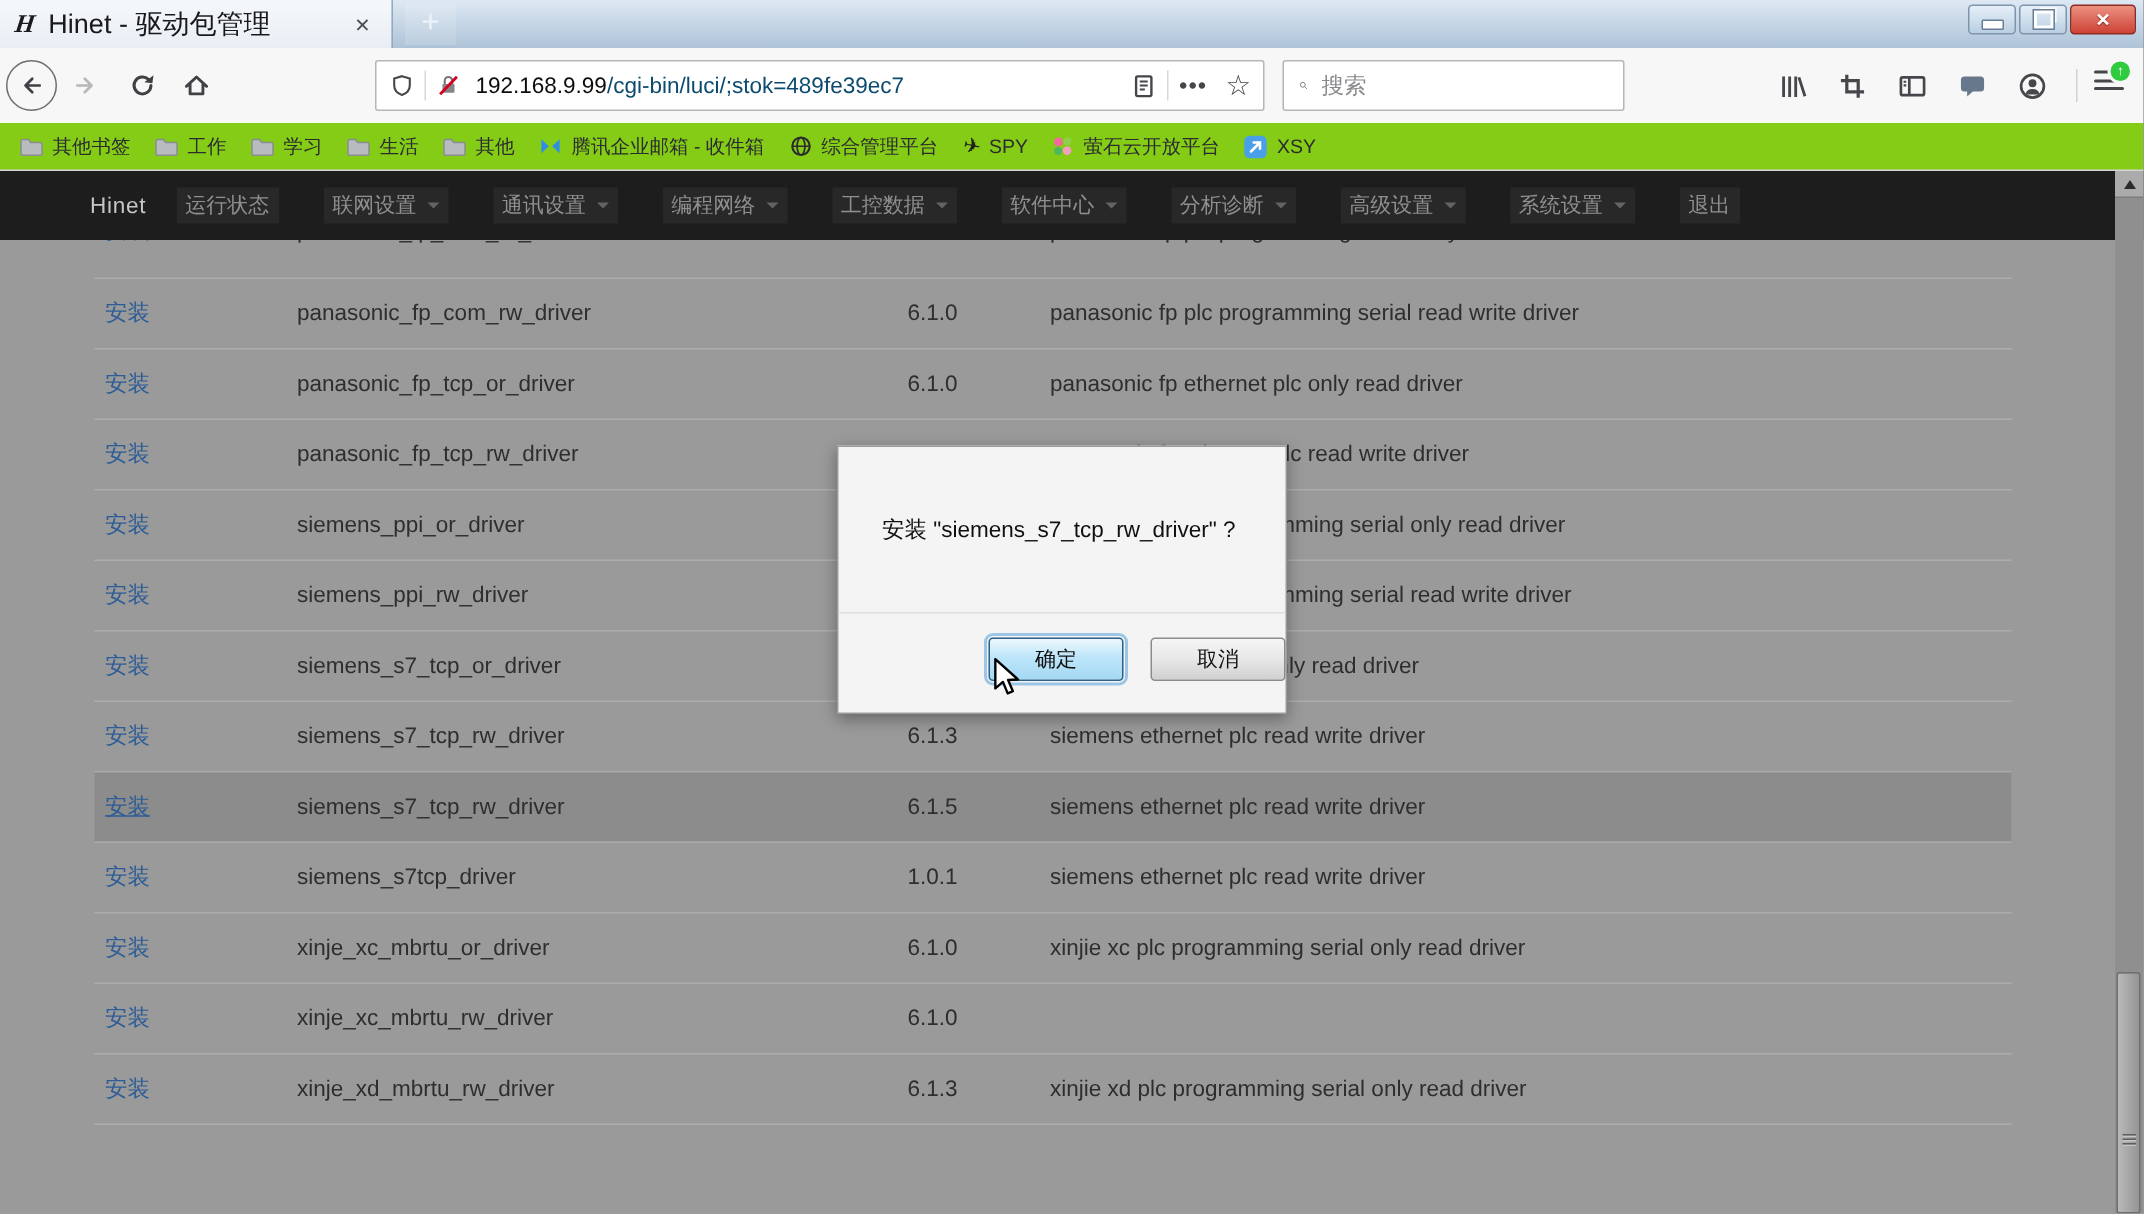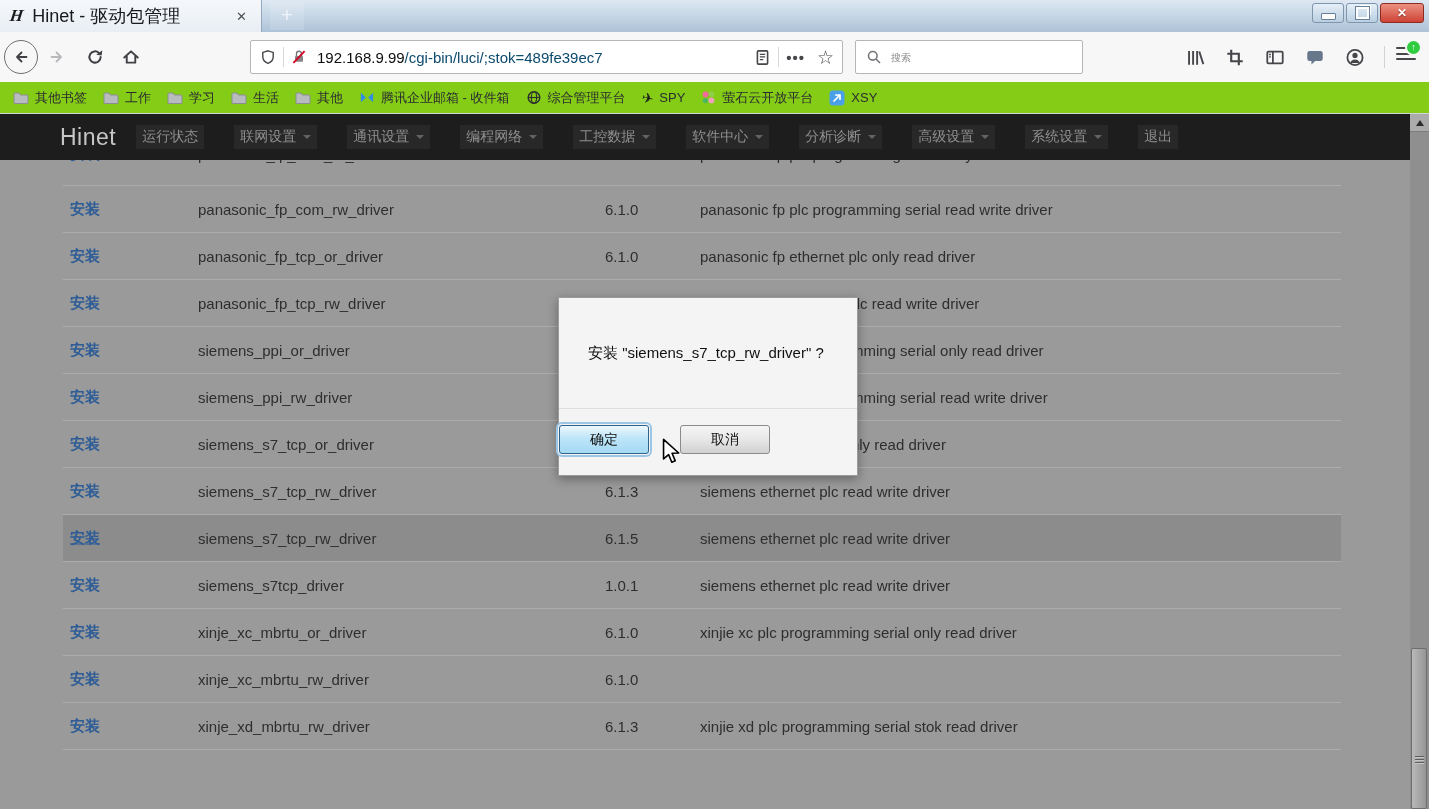--- a/index.html
+++ b/index.html
@@ -44,73 +44,73 @@
   .url-text{font-size:15px;white-space:nowrap;overflow:hidden;flex:1;
     -webkit-mask-image:linear-gradient(90deg,#000 82%,transparent 97%);
             mask-image:linear-gradient(90deg,#000 82%,transparent 97%);}
   .url-host{color:#0c0c0d;text-align:center;}
   .url-path{color:#0c4a6e;margin-top:48px;}
   .url-right{display:flex;align-items:center;margin-right:8px;}
   .icon-star{font-size:19px;color:#46464b;line-height:1;}
   .icon-dots{font-size:15px;color:#46464b;letter-spacing:1px;font-weight:bold;}
   #searchbox{position:absolute;left:855px;top:8px;width:228px;height:34px;box-sizing:border-box;
     background:#fff;border:1px solid #b6b6b8;border-radius:2px;display:flex;align-items:center;}
-  #search-input{border:0;outline:0;flex:1;font-size:10px;color:#333;background:transparent;
+  #search-input{border:0;outline:0;flex:1;font-size:15px;color:#333;background:transparent;
     font-family:"Liberation Sans",sans-serif;}
   #search-input::placeholder{color:#8a8a8e;}
   .ticon{position:absolute;top:16px;}
   #tb-sep{position:absolute;left:1384px;top:14px;width:1px;height:22px;background:#d2d2d6;}
   #hamburger{position:absolute;left:1396px;top:15px;width:20px;}
   #hamburger .bar{height:2.2px;background:#46464b;margin-bottom:3.4px;border-radius:1px;}
   #hamburger .badge{position:absolute;right:-6px;top:-8px;width:13px;height:13px;border-radius:50%;
     background:#2fcc3f;border:2px solid #f7f7f8;color:#fff;font-size:9px;line-height:13px;
     text-align:center;font-weight:bold;}
 
   
   #bookmarksbar{position:absolute;top:82px;left:0;right:0;height:31px;background:#84cc16;
     border-bottom:1px solid #d4d4d8;display:flex;align-items:center;padding-left:5px;}
   .bm{display:flex;align-items:center;gap:6px;padding:3px 8px;font-size:13px;color:#2c2c30;white-space:nowrap;}
   .spy-glyph{font-family:"DejaVu Sans",sans-serif;font-size:14px;color:#1d1d1f;transform:rotate(12deg);}
 
   
   #viewport{position:absolute;top:114px;left:0;width:1429px;height:695px;background:#9a9a9a;overflow:hidden;}
 
   #sitenav{height:46px;background:#1d1d1d;display:flex;align-items:center;position:relative;z-index:2;}
-  #brand{margin-left:60px;font-size:23px;color:#c6c6c6;font-weight:500;letter-spacing:0.5px;}
+  #brand{margin-left:60px;font-size:15px;color:#c6c6c6;font-weight:500;letter-spacing:0.5px;}
   #menu{display:flex;margin-left:20px;gap:30px;align-items:center;}
   .mitem{display:flex;align-items:center;gap:7px;font-size:14px;color:#8f8f8f;
     background:rgba(255,255,255,0.05);padding:3px 6px;white-space:nowrap;}
   .caret{width:0;height:0;border:4px solid transparent;border-top-color:#636363;margin-top:4px;}
 
   
   #table{position:relative;}
   .trow{position:relative;margin-left:63px;width:1278px;height:47px;border-bottom:1px solid #adadad;box-sizing:border-box;}
   .trow.partial{height:26px;}
   .trow.hl{background:#8c8c8c;}
   .c{position:absolute;top:50%;transform:translateY(-50%);white-space:nowrap;font-size:15px;color:#2e2e2e;}
   .partial .c{top:-6px;}
   .c1{left:7px;} .c2{left:135px;} .c3{left:542px;} .c4{left:637px;}
-  a.install{color:#2d5c96;text-decoration:none;font-weight:bold;}
+  a.install{color:#2d5c96;text-decoration:none;}
   .hl a.install{text-decoration:underline;}
 
   
   #scrollbar{position:absolute;top:0;right:0;width:19px;height:695px;background:#8f8f8f;z-index:3;}
   #sb-up{height:17px;background:#ababab;display:flex;align-items:center;justify-content:center;border-bottom:1px solid #7c7c7c;}
   .tri-up{width:0;height:0;border:4px solid transparent;border-bottom:6px solid #2c2c2c;margin-top:-4px;}
   #sb-thumb{position:absolute;top:534px;left:1px;width:16px;height:161px;box-sizing:border-box;
     background:linear-gradient(90deg,#b9b9b9,#959595);border:1px solid #6e6e6e;border-radius:2px;}
   .grip{position:absolute;top:107px;left:3px;width:9px;}
   .grip div{height:1px;background:#5e5e5e;margin-bottom:2px;box-shadow:0 1px 0 #c6c6c6;}
 
   
   #dialog{position:absolute;left:558px;top:297px;width:300px;height:179px;box-sizing:border-box;
     background:#f4f4f4;border:1px solid #9b9b9b;box-shadow:0 3px 10px rgba(0,0,0,0.35);z-index:20;}
   .dlg-msg{position:absolute;left:29px;top:46px;font-size:15px;color:#101010;}
   .dlg-sep{position:absolute;left:0;right:0;top:110px;height:1px;background:#dedede;}
-  .dlg-buttons{position:absolute;left:0;right:0;top:127px;display:flex;justify-content:flex-start;gap:31px;}
+  .dlg-buttons{position:absolute;left:0;right:0;top:127px;display:flex;justify-content:flex-end;gap:18px;}
   .dbtn{width:90px;height:29px;font-size:14px;color:#111;border-radius:3px;
     font-family:"Liberation Sans",sans-serif;}
   .dbtn.ok{background:linear-gradient(#eef8fe,#bde5f9 45%,#a4d9f4);border:1px solid #2f6286;
     box-shadow:0 0 0 1px #f4f4f4,0 0 0 3px #9cc6e6;}
   .dbtn.cancel{background:linear-gradient(#f5f5f5,#e9e9e9 45%,#d1d1d1);border:1px solid #8b8b8b;}
 
   #cursor{position:absolute;left:661px;top:438px;z-index:30;}
 </style>
 </head>
 <body>
@@ -408,21 +408,21 @@
     </div>
     <div class="trow">
       <span class="c c1"><a class="install">安装</a></span>
       <span class="c c2">xinje_xc_mbrtu_rw_driver</span>
       <span class="c c3">6.1.0</span>
     </div>
     <div class="trow">
       <span class="c c1"><a class="install">安装</a></span>
       <span class="c c2">xinje_xd_mbrtu_rw_driver</span>
       <span class="c c3">6.1.3</span>
-      <span class="c c4">xinjie xd plc programming serial stok read driver</span>
+      <span class="c c4">xinjie xd plc programming serial only read driver</span>
     </div>
   </div>
 
   <div id="scrollbar">
     <div id="sb-up">
         <div class="tri-up"></div>
       </div>
     <div id="sb-thumb">
       <div class="grip">
           <div></div>

